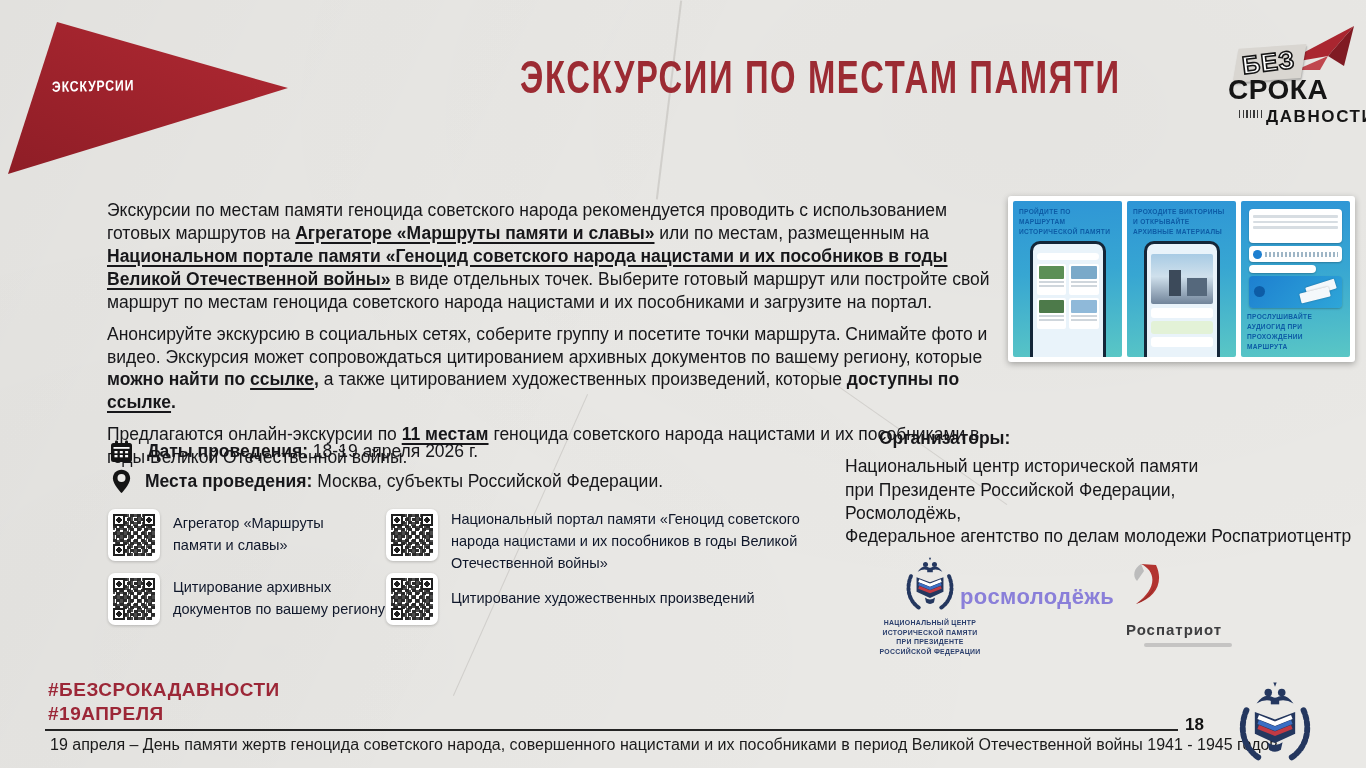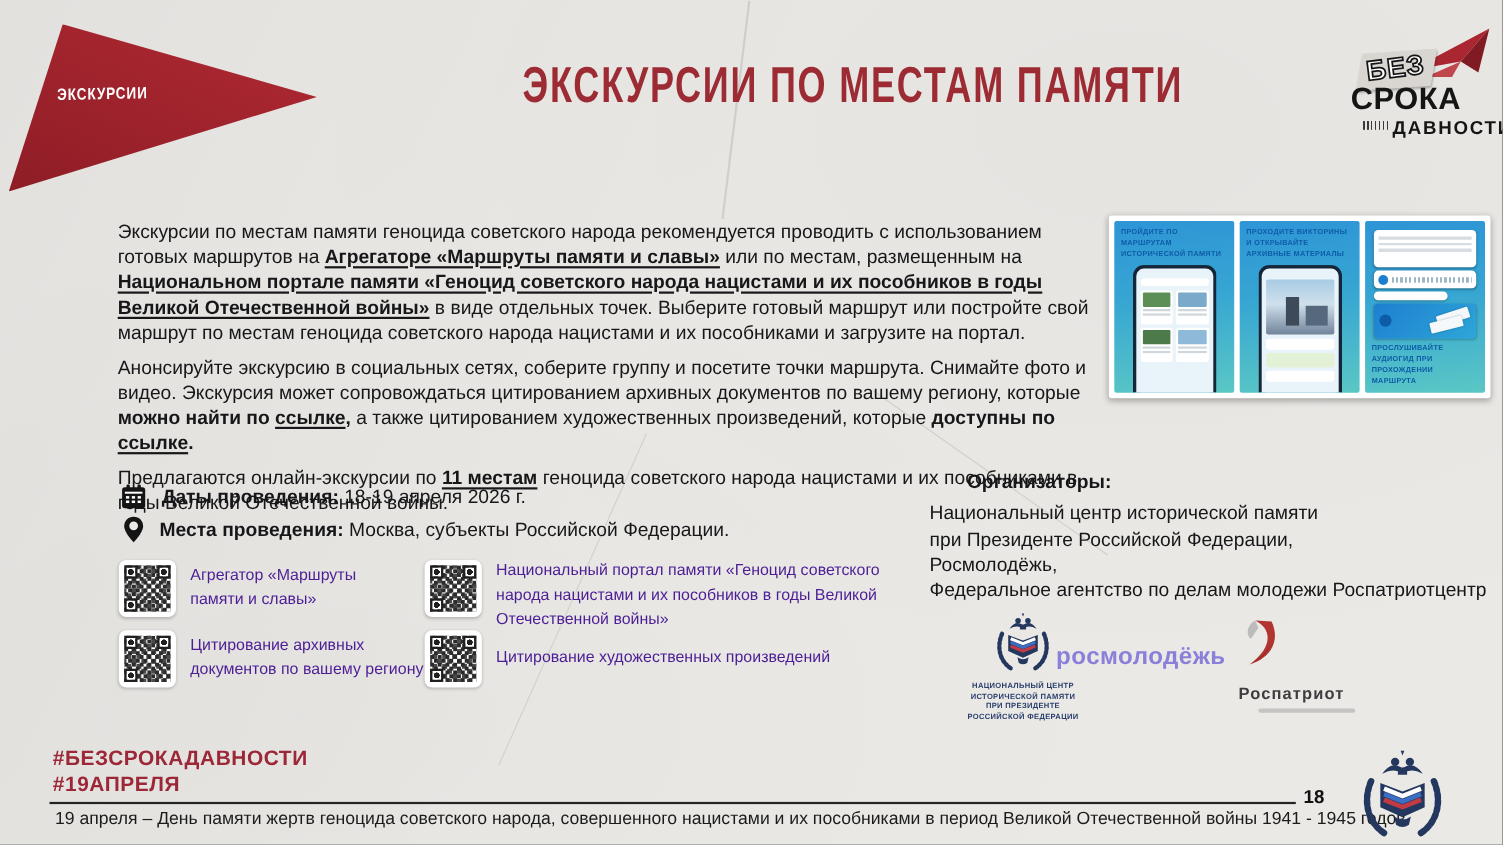--- a/index.html
+++ b/index.html
@@ -18,21 +18,21 @@
 
   
   .pennant{position:absolute;left:8px;top:22px;width:280px;height:152px;
     background:linear-gradient(205deg,#b12933 0%,#8e1d26 100%);
     clip-path:polygon(17.5% 0,100% 43.5%,0 100%);
     filter:drop-shadow(2px 3px 2px rgba(0,0,0,.25));}
   .pennant-label{position:absolute;left:44px;top:56px;color:#fff;font-weight:700;
     font-size:15px;letter-spacing:1px;transform:scaleX(.82) rotate(-1deg);transform-origin:left center;}
 
   
-  .title{position:absolute;left:400px;top:54px;width:796px;text-align:left;}
+  .title{position:absolute;left:400px;top:54px;width:796px;text-align:right;}
   .title > span{display:inline-block;transform:scale(.8,1.12);transform-origin:center;
     font-size:41px;font-weight:700;letter-spacing:2px;color:#9c2b33;white-space:nowrap;}
 
   
   .bsd{position:absolute;left:1208px;top:24px;width:152px;height:104px;}
   .bsd-plane{position:absolute;right:0;top:0;}
   .bsd-bez{position:absolute;left:34px;top:24px;font-size:25px;font-weight:800;color:#fff;
     -webkit-text-stroke:1.6px #141414;transform:rotate(-7deg);letter-spacing:1px;}
   .bsd-bez::before{content:"";position:absolute;inset:-1px -9px -3px -7px;background:#d9d6d1;
     transform:skew(-14deg) rotate(3deg);z-index:-1;box-shadow:1px 2px 2px rgba(0,0,0,.25);}
@@ -57,21 +57,21 @@
   .qr-item.topalign{align-items:flex-start;}
   .qr{width:52px;height:52px;background:#fff;border-radius:7px;padding:5px;box-sizing:border-box;
       box-shadow:0 1px 3px rgba(0,0,0,.2);position:relative;flex:0 0 auto;}
   .qr-inner{width:100%;height:100%;position:relative;
     background:
       conic-gradient(rgba(43,43,43,.85) 25%,transparent 0 50%,rgba(43,43,43,.85) 0 75%,transparent 0) 2px 3px/9px 9px,
       conic-gradient(#2b2b2b 25%,#fff 0 50%,#2b2b2b 0 75%,#fff 0) 0 0/7px 7px;}
   .fd{position:absolute;width:12px;height:12px;border:2.5px solid #1f1f1f;box-sizing:border-box;
       background:radial-gradient(circle,#1f1f1f 0 2.6px,#fff 2.8px);}
   .fd.tl{left:0;top:0;} .fd.tr{right:0;top:0;} .fd.bl{left:0;bottom:0;}
-  .qr-label{font-size:14.5px;line-height:1.5;color:#4c1d95;}
+  .qr-label{font-size:14.5px;line-height:1.5;color:#0f172a;}
   .qi1{left:108px;top:509px;} .qi1 .qr-label{width:200px;}
   .qi2{left:108px;top:573px;} .qi2 .qr-label{width:215px;}
   .qi3{left:386px;top:509px;} .qi3 .qr-label{width:372px;}
   .qi4{left:386px;top:573px;} .qi4 .qr-label{width:372px;}
   .qi5{left:386px;top:637px;} .qi5 .qr-label{width:380px;}
 
   
   .organizers{position:absolute;left:845px;top:427px;width:515px;font-size:17.5px;line-height:1.33;}
   .organizers .hd{font-weight:700;margin-bottom:5px;margin-left:34px;}
   .organizers .ln{white-space:nowrap;}

